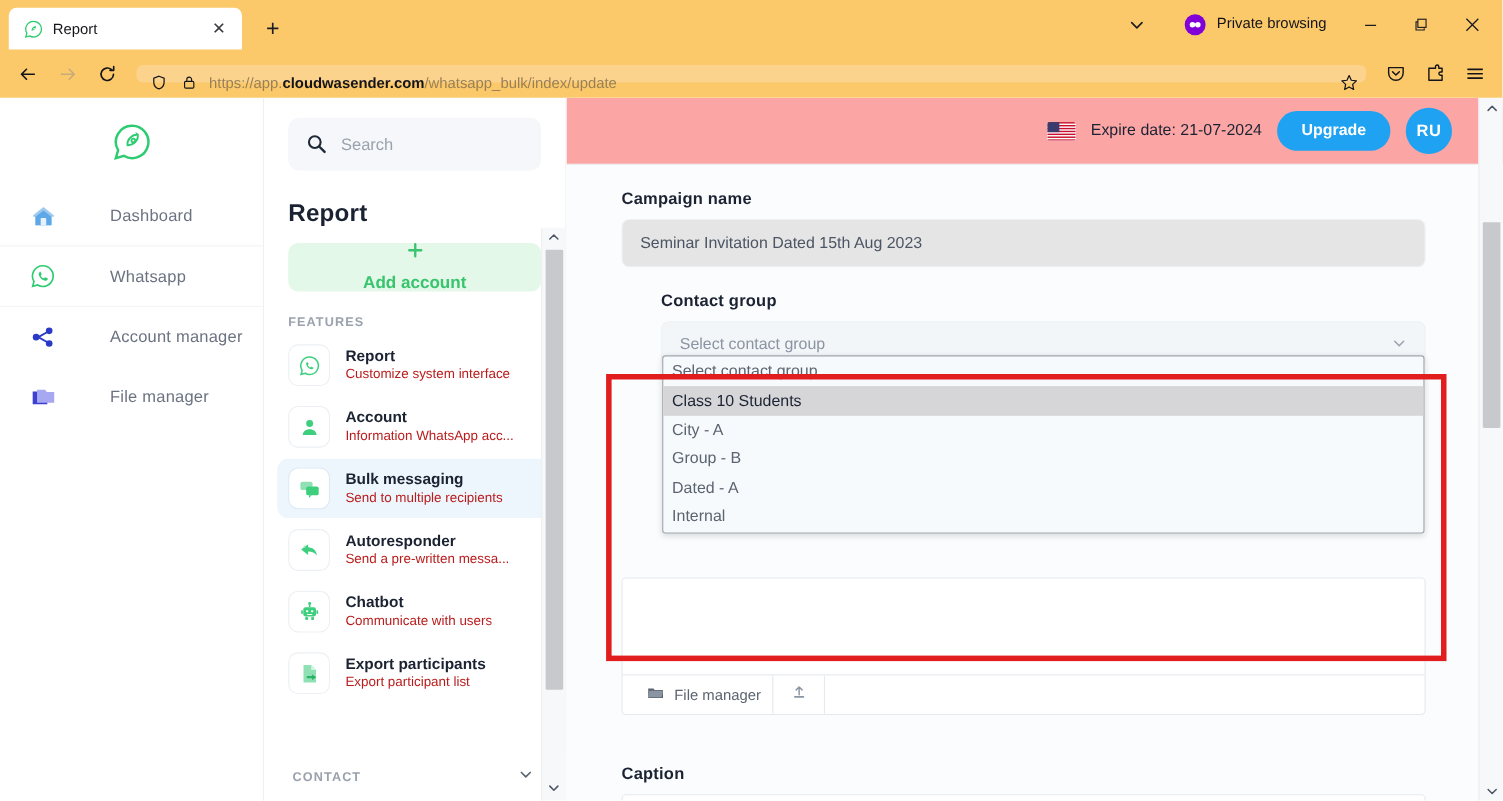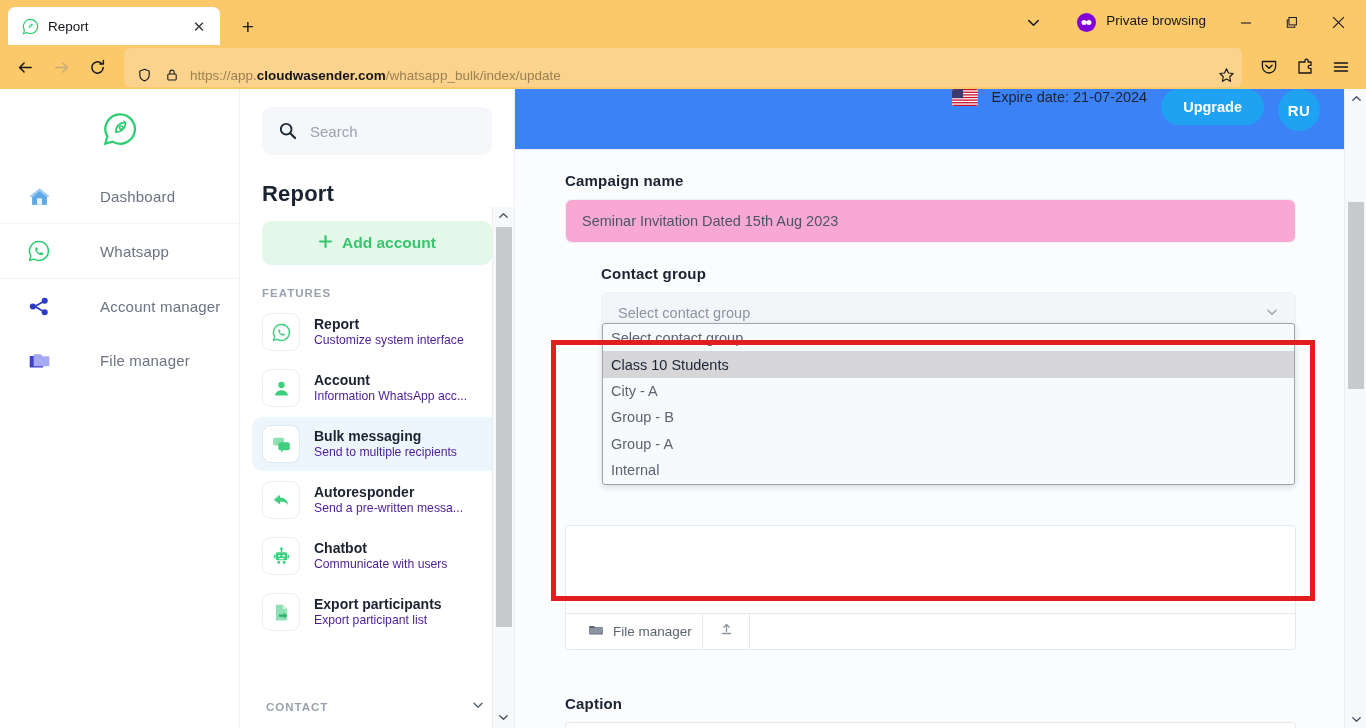--- a/index.html
+++ b/index.html
@@ -66,21 +66,21 @@
     height: 44px; display: flex; align-items: center;
     padding: 0 8px; gap: 2px;
   }
   #navbar .nav-btn {
     width: 34px; height: 32px; border-radius: 5px;
     display: flex; align-items: center; justify-content: center;
     color: #15141a;
   }
   #navbar .nav-btn.disabled { color: #b9a27a; }
   #urlbar {
-    flex: 1 1 auto; height: 39px; margin: 0 8px;
+    flex: 1 1 auto; height: 16px; margin: 0 8px;
     background: #fcd38d; border-radius: 6px;
     display: flex; align-items: center; padding: 16px 6px 0 10px; gap: 8px;
   }
   #urlbar .url-text {
     flex: 1 1 auto; font-size: 13.5px; color: #9a8055;
     white-space: nowrap; overflow: hidden;
   }
   #urlbar .url-text b { color: #15141a; font-weight: 700; }
   #urlbar .url-text .u-scheme { color: #9a8055; }
   #urlbar .url-text .u-path { color: #9a8055; }
@@ -128,42 +128,42 @@
   #search-box .s-ico { width: 20px; height: 20px; color:#1f2937; display:flex;}
   #search-box .s-ph { font-size: 15px; color: #9aa2ae; }
   #pane-title {
     margin: 26px 22px 14px; font-size: 22px; font-weight: 700;
     color: #1b2333; letter-spacing: .2px;
   }
   #add-account {
     margin: 0 22px; height: 44px; background: #e4f8ea;
     border-radius: 9px; display: flex; align-items: center;
     justify-content: center; gap: 9px;
-    color: #39c46d; font-size: 15.5px; font-weight: 600;
+    color: #39c46d; font-size: 15.5px; font-weight: 600; flex-direction: column;
   }
   .section-head {
     margin: 22px 22px 6px; font-size: 11.5px; font-weight: 700;
     letter-spacing: 1px; color: #9aa2ae;
   }
   .feat-list { padding: 0 12px; }
   .feat-item {
     display: flex; align-items: center; gap: 14px;
     padding: 8px 10px; border-radius: 10px; margin-bottom: 2px;
   }
   .feat-item.active { background: #eef6fd; }
   .feat-ico {
     width: 38px; height: 38px; flex: 0 0 38px; border-radius: 9px;
     border: 1px solid #eceff3; background: #ffffff;
     display: flex; align-items: center; justify-content: center;
   }
   .feat-item.active .feat-ico { border-color: #dbe9f6; }
   .feat-txt { min-width: 0; }
   .feat-title { font-size: 14px; font-weight: 700; color: #1b2333; line-height: 1.25; }
   .feat-sub {
-    font-size: 12.2px; color: #4c1d95; line-height: 1.3;
+    font-size: 12.2px; color: #b91c1c; line-height: 1.3;
     white-space: nowrap; overflow: hidden; text-overflow: ellipsis;
     max-width: 175px;
   }
   #contact-head {
     position: absolute; left: 4px; bottom: 0; width: 275px;
     display: flex; align-items: center; justify-content: space-between;
     padding: 14px 34px 12px 22px; background: #ffffff;
   }
   #contact-head .ch-label {
     font-size: 11.5px; font-weight: 700; letter-spacing: 1px; color: #9aa2ae;
@@ -181,22 +181,22 @@
     position: absolute; left: 3px; width: 16px; top: 20px; height: 400px;
     background: #c7c9cd; border-radius: 1px;
   }
 
   
   #main {
     flex: 1 1 auto; position: relative; background: #ffffff;
     display: flex; flex-direction: column; overflow: hidden;
   }
   #topbar {
-    height: 60px; flex: 0 0 60px; background: #3b82f6;
-    display: flex; justify-content: flex-end;
+    height: 60px; flex: 0 0 60px; background: #fca5a5;
+    display: flex; align-items: center; justify-content: flex-end;
     gap: 14px; padding-right: 46px;
   }
   #flag {
     width: 26px; height: 17px; border-radius: 2px; overflow: hidden;
     position: relative; background: #f0f0f0; flex: 0 0 26px;
   }
   #expire-text { font-size: 14.5px; color: #1b2333; }
   #upgrade-btn {
     background: #1fa2f1; color: #ffffff; border-radius: 20px;
     height: 36px; padding: 0 22px; display: flex; align-items: center;
@@ -211,21 +211,21 @@
   #content {
     flex: 1 1 auto; background: #fbfcfd; position: relative;
     border-top: 1px solid #eceef1;
     padding: 22px 70px 0 50px;
   }
   .field-label {
     font-size: 15px; font-weight: 700; color: #1b2333;
     margin-bottom: 10px; letter-spacing: .2px;
   }
   .text-input {
-    height: 44px; background: #f9a8d4; border: 1px solid #eef1f5;
+    height: 44px; background: #e5e5e5; border: 1px solid #eef1f5;
     border-radius: 7px; display: flex; align-items: center;
     padding: 0 16px; font-size: 14.5px; color: #4b5563;
   }
   #campaign-block { margin-bottom: 22px; }
   #contactgroup-block { position: relative; margin-left: 36px; }
 
   #select-display {
     height: 42px; background: #f3f6f9; border: 1px solid #eef1f5;
     border-radius: 7px; display: flex; align-items: center;
     justify-content: space-between; padding: 0 16px;
@@ -647,21 +647,21 @@
                 <path d="M3.4 6l4.6 4.6L12.6 6" fill="none" stroke="#9aa2ae" stroke-width="1.6" stroke-linecap="round" stroke-linejoin="round"></path>
               </svg>
           </span>
         </div>
 
         <div id="dropdown">
           <div class="dd-opt">Select contact group</div>
           <div class="dd-opt selected">Class 10 Students</div>
           <div class="dd-opt">City - A</div>
           <div class="dd-opt">Group - B</div>
-          <div class="dd-opt">Group - A</div>
+          <div class="dd-opt">Dated - A</div>
           <div class="dd-opt">Internal</div>
         </div>
       </div>
 
       <div id="attach-row">
         <div id="attach-inner">
           <div id="fm-cell">
             <span>
               <svg width="16" height="16" viewBox="0 0 20 20">
                   <path d="M1.6 5h6l1.3 1.7h9.5v9H1.6z" fill="#5b6470"></path>

